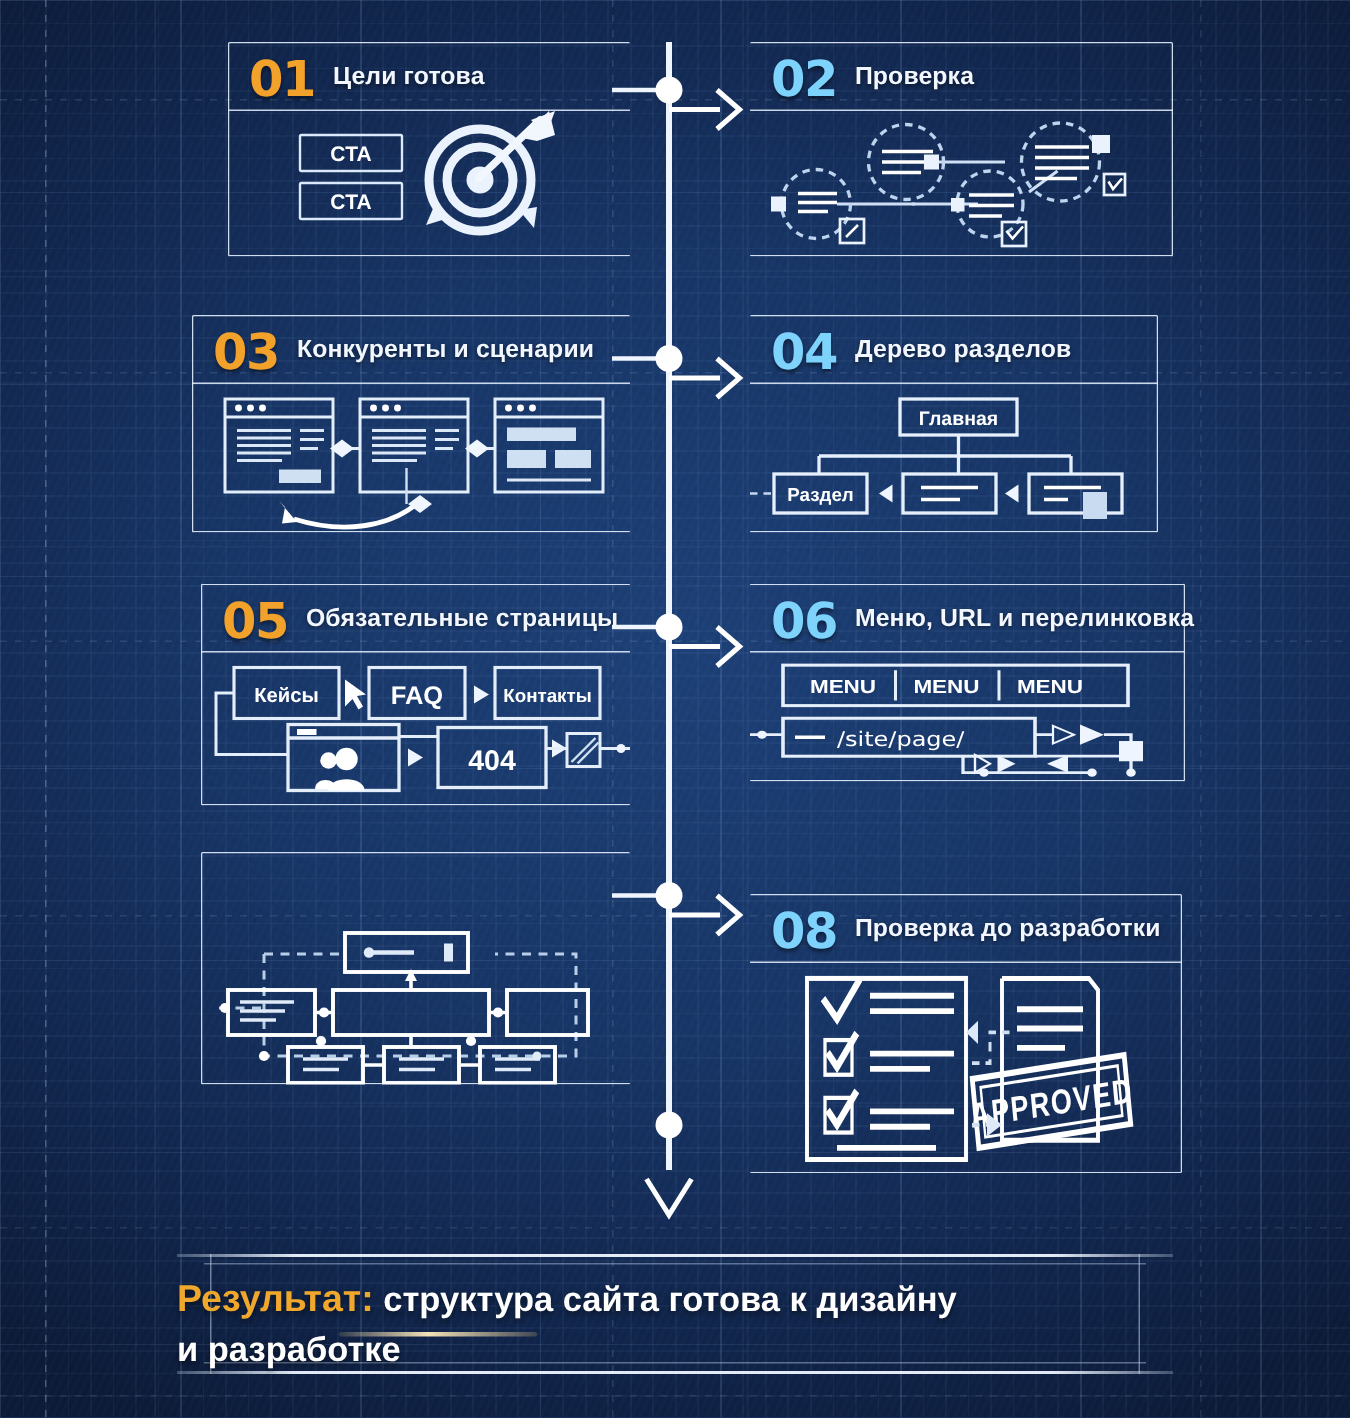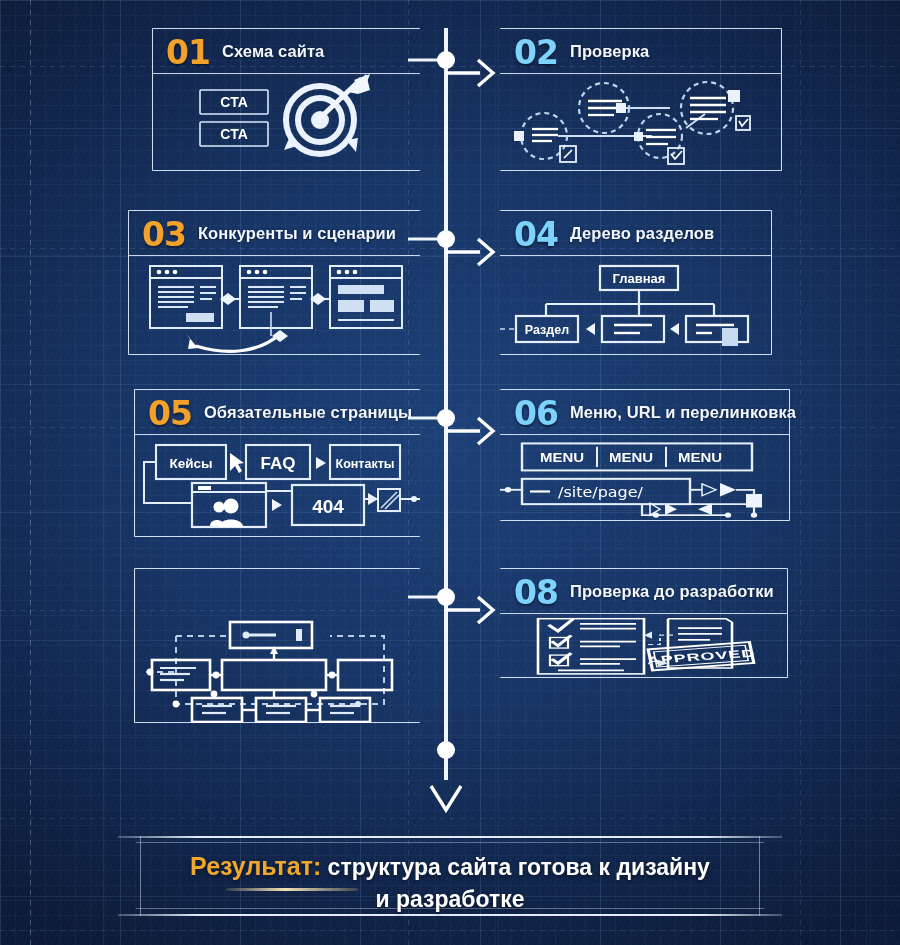--- a/index.html
+++ b/index.html
@@ -109,21 +109,21 @@
   #footer .fr-top2 { top: 16px; }
   #footer .fr-bot2 { bottom: 15px; }
   #footer .fr-l, #footer .fr-r {
     position: absolute; top: 10px; bottom: 8px; width: 1px;
     background: rgba(205,226,250,.5);
   }
   #footer .fr-l { left: 22px; }
   #footer .fr-r { right: 22px; }
   #footer-text {
     position: absolute; left: 0; right: 0; top: 24px;
-    text-align: center; line-height: 1.32;
+    text-align: left; line-height: 1.32;
   }
   .result-label {
     color: #f0a82c; font-weight: 700; font-size: 25px;
     text-shadow: 0 2px 4px rgba(0,0,0,.5);
     position: relative; padding-bottom: 2px;
   }
   .result-rest {
     color: #ffffff; font-weight: 700; font-size: 23px;
     text-shadow: 0 2px 4px rgba(0,0,0,.5);
   }
@@ -198,21 +198,21 @@
       <g stroke="#ffffff" stroke-width="3.4" fill="none" stroke-linejoin="miter">
         <polyline points="33,758 48,782 63,758"></polyline>
       </g>
     </svg>
   </div>
 
   <div class="card" style="left:152px; top:28px; width:268px; height:143px;">
     <div class="card-frame open-right"></div>
     <div class="card-head">
       <span class="card-num num-orange">01</span>
-      <span class="card-title">Схема сайта</span>
+      <span class="card-title">Цели готова</span>
     </div>
     <div class="card-body">
       <svg viewBox="0 0 268 97" preserveAspectRatio="none">
         <g stroke="#dce9fa" stroke-width="1.6" fill="none">
           <rect x="48" y="16" width="68" height="24" rx="1"></rect>
           <rect x="48" y="48" width="68" height="24" rx="1"></rect>
         </g>
         <text x="82" y="33" text-anchor="middle" fill="#ffffff" font-family="Liberation Sans, sans-serif" font-size="14" font-weight="700">CTA</text>
         <text x="82" y="65" text-anchor="middle" fill="#ffffff" font-family="Liberation Sans, sans-serif" font-size="14" font-weight="700">CTA</text>
 
@@ -580,21 +580,21 @@
           <circle cx="198" cy="61" r="3.4"></circle>
           <circle cx="80" cy="80" r="3.4"></circle>
           <circle cx="180" cy="80" r="3.4"></circle>
           <circle cx="42" cy="90" r="3.4"></circle>
           <circle cx="16" cy="58" r="3.4"></circle>
         </g>
       </svg>
     </div>
   </div>
 
-  <div class="card" style="left:500px; top:568px; width:288px; height:110px;">
+  <div class="card" style="left:500px; top:596px; width:288px; height:186px;">
     <div class="card-frame open-left"></div>
     <div class="card-head">
       <span class="card-num num-cyan">08</span>
       <span class="card-title">Проверка до разработки</span>
     </div>
     <div class="card-body">
       <svg viewBox="0 0 288 109" preserveAspectRatio="none">
 
         <rect x="38" y="8" width="106" height="94" fill="none" stroke="#ffffff" stroke-width="2.6"></rect>
 

